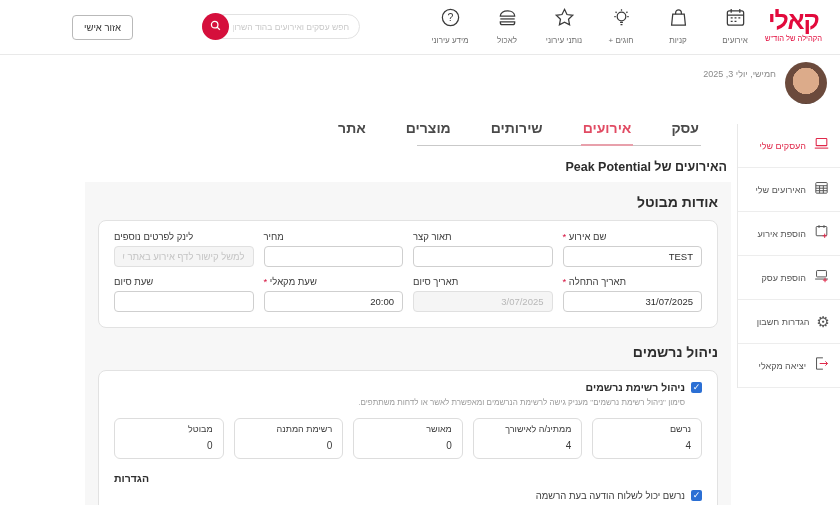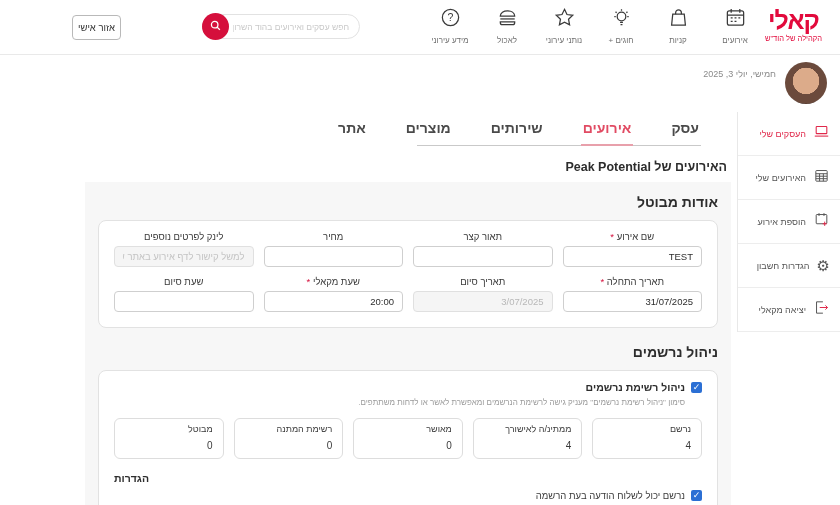--- a/index.html
+++ b/index.html
@@ -12,51 +12,51 @@
   .logo-title { color:#e20a3c; font-weight:bold; font-size:25px; line-height:26px; letter-spacing:-1px; }
   .logo-tag { color:#e20a3c; font-size:7.5px; margin-top:1px; }
   .topnav { position:absolute; top:6px; left:428px; display:flex; gap:13px; direction:rtl; }
   .topnav-item { width:44px; display:flex; flex-direction:column; align-items:center; gap:3px; cursor:pointer; }
   .topnav-item svg { width:23px; height:23px; }
   .topnav-label { font-size:8px; color:#6f6f6f; white-space:nowrap; }
   .search-wrap { position:absolute; top:14px; left:202px; width:158px; height:25px; }
   .search-input { width:100%; height:25px; border:1px solid #e2e2e2; border-radius:13px; padding:0 10px 0 30px; font-size:8.5px; color:#444; text-align:right; outline:none; background:#fff; }
   .search-input::placeholder { color:#c9c9c9; }
   .search-btn { position:absolute; left:0px; top:-1px; width:27px; height:27px; border-radius:50%; background:#d50f3c; border:none; display:flex; align-items:center; justify-content:center; cursor:pointer; }
-  .personal-btn { position:absolute; top:15px; left:72px; padding:6px 5px; background:#fff; border:1px solid #b9b9b9; border-radius:4px; font-size:9.5px; color:#333; cursor:pointer; }
+  .personal-btn { position:absolute; top:15px; left:72px; padding:6px 11px; background:#fff; border:1px solid #b9b9b9; border-radius:4px; font-size:9.5px; color:#333; cursor:pointer; }
 
   
   .user-row { position:absolute; top:60px; right:0; width:260px; height:48px; }
   .avatar { position:absolute; top:2px; right:13px; width:42px; height:42px; border-radius:50%;
             background: radial-gradient(circle at 50% 45%, #dcab8a 0 42%, #6b4a3c 43% 72%, #4a332b 73% 100%); }
   .user-text { position:absolute; top:6px; right:64px; text-align:right; }
   .user-title { font-size:14px; font-weight:bold; color:#2d2d2d; }
   .user-date { font-size:9px; color:#8a8a8a; margin-top:3px; }
 
   
-  .sidebar { position:absolute; top:112px; right:0; width:103px; border-left:1px solid #e8e8e8; background:#fff; }
+  .sidebar { position:absolute; top:124px; right:0; width:103px; border-left:1px solid #e8e8e8; background:#fff; }
   .side-item { height:44px; display:flex; align-items:center; gap:7px; padding-right:10px; border-bottom:1px solid #ededed; cursor:pointer; }
   .side-item svg { width:17px; height:17px; flex:0 0 auto; }
   .side-item .gear-glyph { font-size:15px; color:#555; line-height:1; }
   .side-label { font-size:9px; color:#555; white-space:nowrap; }
   .side-item.active .side-label { color:#e0284a; }
 
   
   .main { position:absolute; top:110px; left:85px; width:646px; height:395px; direction:rtl; }
   .tabs { display:flex; gap:36px; border-bottom:1px solid #c9c9c9; margin:4px 30px 0 0; width:284px; padding-bottom:0; }
   .tab { font-size:14px; color:#4a4a4a; padding:6px 2px 8px; cursor:pointer; border-bottom:2px solid transparent; margin-bottom:-1px; white-space:nowrap;font-weight:bold; }
   .tab.active { color:#e14b63; border-bottom-color:#e8a0ab; }
   .events-heading { text-align:right; font-size:12.5px; font-weight:bold; color:#2d2d2d; margin:14px 4px 8px 0; }
   .panel { background:#f7f7f7; height:342px; padding:12px 13px 0; overflow:hidden; }
   .section-heading { font-size:14px; font-weight:bold; color:#2d2d2d; text-align:right; margin-bottom:10px; }
 
   .card { background:#fff; border:1px solid #e2e2e2; border-radius:8px; padding:10px 15px 13px; }
   .form-row { display:flex; gap:10px; margin-bottom:9px; }
   .field { flex:1; }
-  .field-label { font-size:9.5px; color:#3a3a3a; text-align:center; margin-bottom:4px; white-space:nowrap; }
+  .field-label { font-size:9.5px; color:#3a3a3a; text-align:left; margin-bottom:4px; white-space:nowrap; }
   .req { color:#d50f3c; }
   .field input { width:100%; height:21px; border:1px solid #cfcfcf; border-radius:4px; font-size:9.5px; color:#2d2d2d; padding:0 8px; text-align:right; outline:none; background:#fff; }
   .field input::placeholder { color:#c4c4c4; }
   .field input.disabled { background:#f5f5f5; border-color:#e0e0e0; color:#b8b8b8; }
 
   .check-row { display:flex; align-items:center; gap:6px; direction:rtl; }
   .checkbox { width:11px; height:11px; background:#2b6fd4; border-radius:2px; color:#fff; font-size:9px; line-height:11px; text-align:center; flex:0 0 auto; cursor:pointer; }
   .check-label { font-size:10.5px; font-weight:bold; color:#2d2d2d; }
   .check-label.small { font-weight:normal; font-size:9.5px; color:#3a3a3a; }
   .note { font-size:8px; color:#9a9a9a; text-align:right; margin:5px 17px 11px 0; }
@@ -181,20 +181,30 @@
     </div>
     <div class="side-item">
       <span>
         <svg viewBox="0 0 24 24" fill="none" stroke="#555" stroke-width="1.4">
             <rect x="4.5" y="5" width="15" height="13" rx="1"></rect>
             <path d="M8.5 3v4M15.5 3v4"></path>
             <path d="M16.5 15v6M13.5 18h6" stroke="#e0284a"></path>
           </svg>
       </span>
       <span class="side-label">הוספת אירוע</span>
+    </div>
+    <div class="side-item">
+      <span>
+        <svg viewBox="0 0 24 24" fill="none" stroke="#555" stroke-width="1.4">
+            <rect x="5" y="5" width="14" height="9" rx="1"></rect>
+            <path d="M3 17h18"></path>
+            <path d="M17 15.5v6M14 18.5h6" stroke="#e0284a"></path>
+          </svg>
+      </span>
+      <span class="side-label">הוספת עסק</span>
     </div>
     <div class="side-item">
       <span class="gear-glyph">⚙</span>
       <span class="side-label">הגדרות חשבון</span>
     </div>
     <div class="side-item">
       <span>
         <svg viewBox="0 0 24 24" fill="none" stroke="#555" stroke-width="1.4">
             <path d="M14 4H5v16h9"></path>
             <path d="M9.5 12h11M17.5 9l3 3-3 3" stroke="#e0284a"></path>

